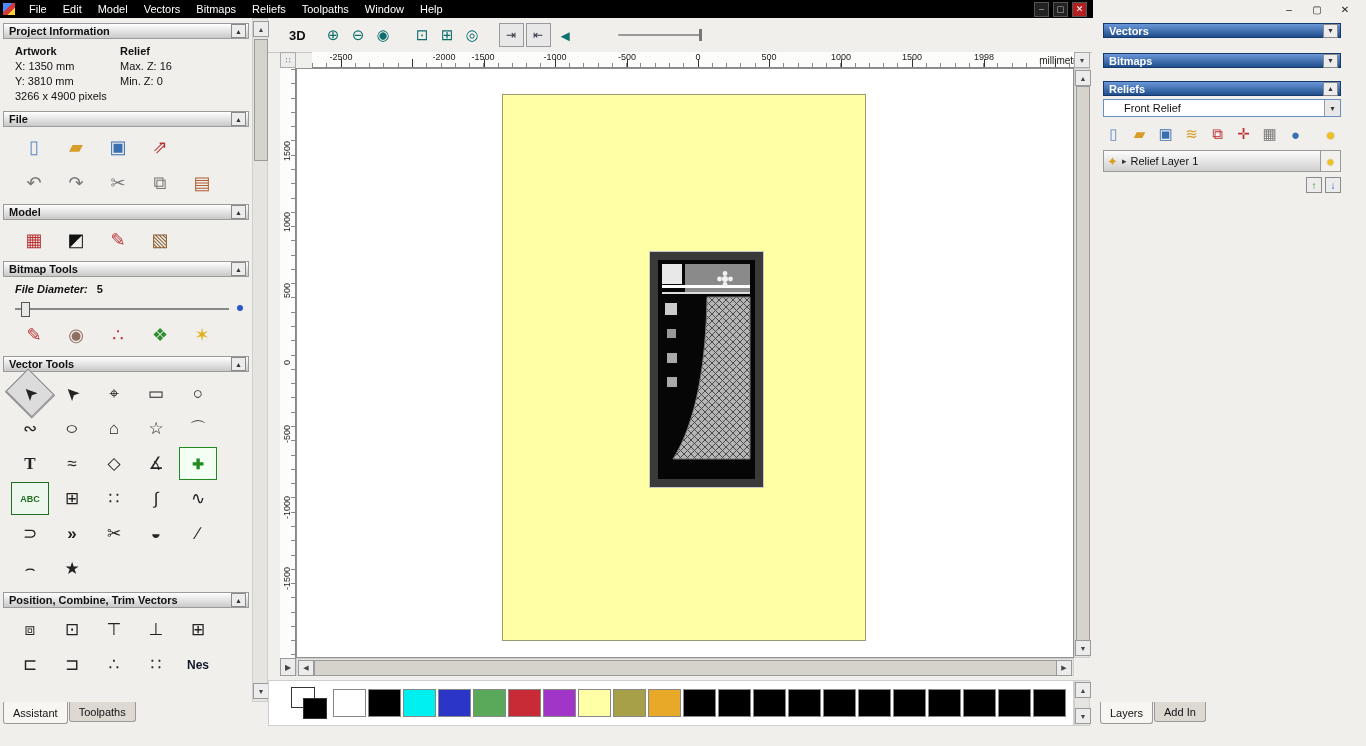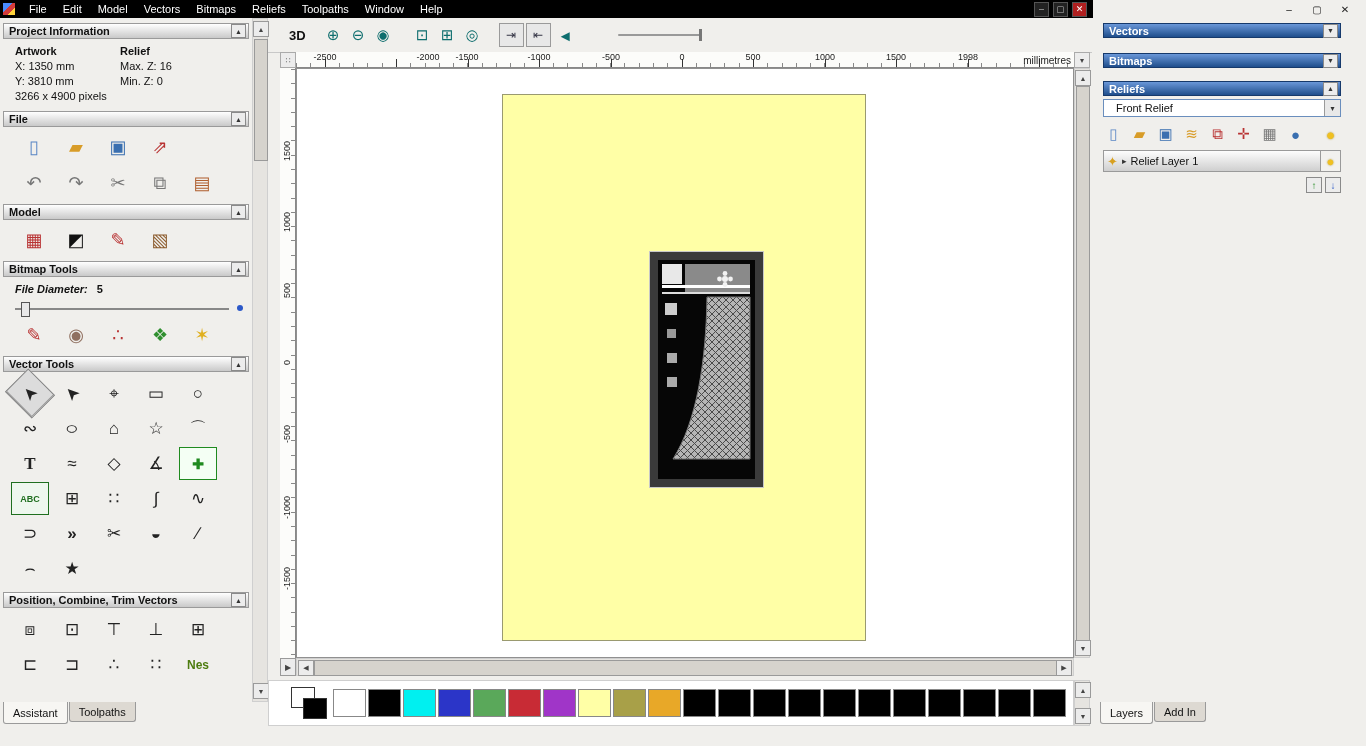--- a/index.html
+++ b/index.html
@@ -56,40 +56,40 @@
   .slider-track{position:absolute;left:0;right:0;top:7px;height:2px;background:#888;}
   .slider-handle{position:absolute;left:6px;top:1px;width:7px;height:13px;background:#e8e8e8;border:1px solid #555;}
   .slider-dot{position:absolute;right:-14px;top:4px;width:6px;height:6px;background:#2b58c8;border-radius:50%;}
   .vgrid{display:grid;grid-template-columns:repeat(5,42px);row-gap:2px;padding:5px 0 2px 8px;}
   .vt{width:36px;height:31px;display:flex;align-items:center;justify-content:center;font-size:17px;color:#222;
       border:1px solid transparent;}
   .vt.pressed{background:#dcdcdc;border:1px solid #808080;box-shadow:inset 1px 1px 0 #999;}
   .rot{transform:rotate(-135deg);}
   .boxed-green{border:1px solid #1f8a1f;color:#1f8a1f;background:#f4fff4;font-size:14px;font-weight:bold;}
   .abc{font-size:9px;font-weight:bold;color:#1f6f1f;border:1px solid #1f6f1f;background:#eef7ee;letter-spacing:0;}
-  .nes{font-weight:bold;font-size:12px;color:#4d7c0f;}
+  .nes{font-weight:bold;font-size:12px;color:#0f172a;}
   .clip-row{height:22px;overflow:hidden;}
 
   
   .sb-v{position:absolute;width:16px;background:#e6e4e0;border:1px solid #cfcfcf;box-sizing:border-box;}
   .sb-h{position:absolute;height:18px;background:#e6e4e0;border:1px solid #cfcfcf;box-sizing:border-box;}
   .sb-btn{position:absolute;width:14px;height:14px;background:#ececec;border:1px solid #9a9a9a;
           display:flex;align-items:center;justify-content:center;font-size:7px;color:#444;}
   .sb-thumb{position:absolute;background:#d6d3cd;border:1px solid #9a9a9a;}
 
   
   .tabs{position:absolute;display:flex;gap:1px;align-items:flex-start;}
   .tab{height:19px;padding:0 9px;display:flex;align-items:center;background:#ddd9d2;
        border:1px solid #9a9a9a;border-top:none;border-radius:0 0 3px 3px;}
   .tab.active{background:#f7f6f3;height:21px;font-weight:normal;}
 
   
   #corner-btn{position:absolute;left:280px;top:52px;width:16px;height:16px;background:#ececec;
               border:1px solid #aaa;box-sizing:border-box;display:flex;align-items:center;justify-content:center;font-size:8px;color:#555;}
-  #hruler{position:absolute;left:296px;top:52px;width:778px;height:16px;background:#fcfcfa;border-bottom:1px solid #888;box-sizing:border-box;
+  #hruler{position:absolute;left:312px;top:52px;width:778px;height:16px;background:#fcfcfa;border-bottom:1px solid #888;box-sizing:border-box;
           background-image:
             repeating-linear-gradient(to right,#333 0 1px,transparent 1px 71.4px),
             repeating-linear-gradient(to right,#888 0 1px,transparent 1px 14.28px);
           background-size:100% 8px,100% 4px;background-position:29px bottom,0.4px bottom;background-repeat:no-repeat;}
   .hlab{position:absolute;top:0;transform:translateX(-50%);font-size:9px;color:#222;}
   #unit-label{position:absolute;right:3px;top:3px;font-size:10px;color:#222;transform:none;}
   #units-btn{position:absolute;left:1074px;top:52px;width:16px;height:16px;background:#ececec;border:1px solid #aaa;
              box-sizing:border-box;display:flex;align-items:center;justify-content:center;font-size:8px;color:#444;}
   #vruler{position:absolute;left:280px;top:68px;width:16px;height:590px;background:#fcfcfa;border-right:1px solid #888;box-sizing:border-box;
           background-image:repeating-linear-gradient(to bottom,#888 0 1px,transparent 1px 14.28px);
@@ -115,21 +115,21 @@
 
   
   #right-panel{position:absolute;left:1092px;top:18px;width:274px;height:684px;background:#f0efec;
                padding:5px 0 0 11px;box-sizing:border-box;}
   .rp-h{width:238px;height:15px;display:flex;align-items:center;justify-content:space-between;
         background:linear-gradient(#6a97d8,#1f4e8c);color:#fff;font-weight:bold;
         padding:0 2px 0 5px;box-sizing:border-box;border:1px solid #16396b;}
   .rp-gap-lg{height:15px;} .rp-gap-md{height:13px;}
   #relief-combo{width:238px;height:18px;margin-top:3px;background:#fff;border:1px solid #6a8ebd;
                 box-sizing:border-box;display:flex;align-items:center;}
-  #relief-combo .combo-text{flex:1;padding-left:12px;}
+  #relief-combo .combo-text{flex:1;padding-left:20px;}
   #relief-combo .combo-btn{width:15px;height:16px;background:#e8e8e8;border-left:1px solid #9a9a9a;
                 display:flex;align-items:center;justify-content:center;font-size:8px;color:#333;}
   #relief-icons{width:238px;display:flex;align-items:center;gap:5px;margin-top:7px;}
   .rp-ic{width:21px;height:20px;display:flex;align-items:center;justify-content:center;font-size:15px;}
   .rp-ic.bulb{margin-left:auto;color:#f0c020;text-shadow:0 0 2px #a80;}
   #layer-row{width:238px;height:22px;margin-top:6px;background:linear-gradient(#fdfdfd,#cfcfcf);
              border:1px solid #9a9a9a;box-sizing:border-box;display:flex;align-items:center;gap:4px;padding-left:3px;}
   #layer-row .lyr-ic{color:#d8a020;font-size:13px;}
   #layer-row .expander{font-size:9px;color:#333;}
   #layer-row .bulb-box{margin-left:auto;width:19px;height:20px;border-left:1px solid #9a9a9a;background:#f2f1ee;

